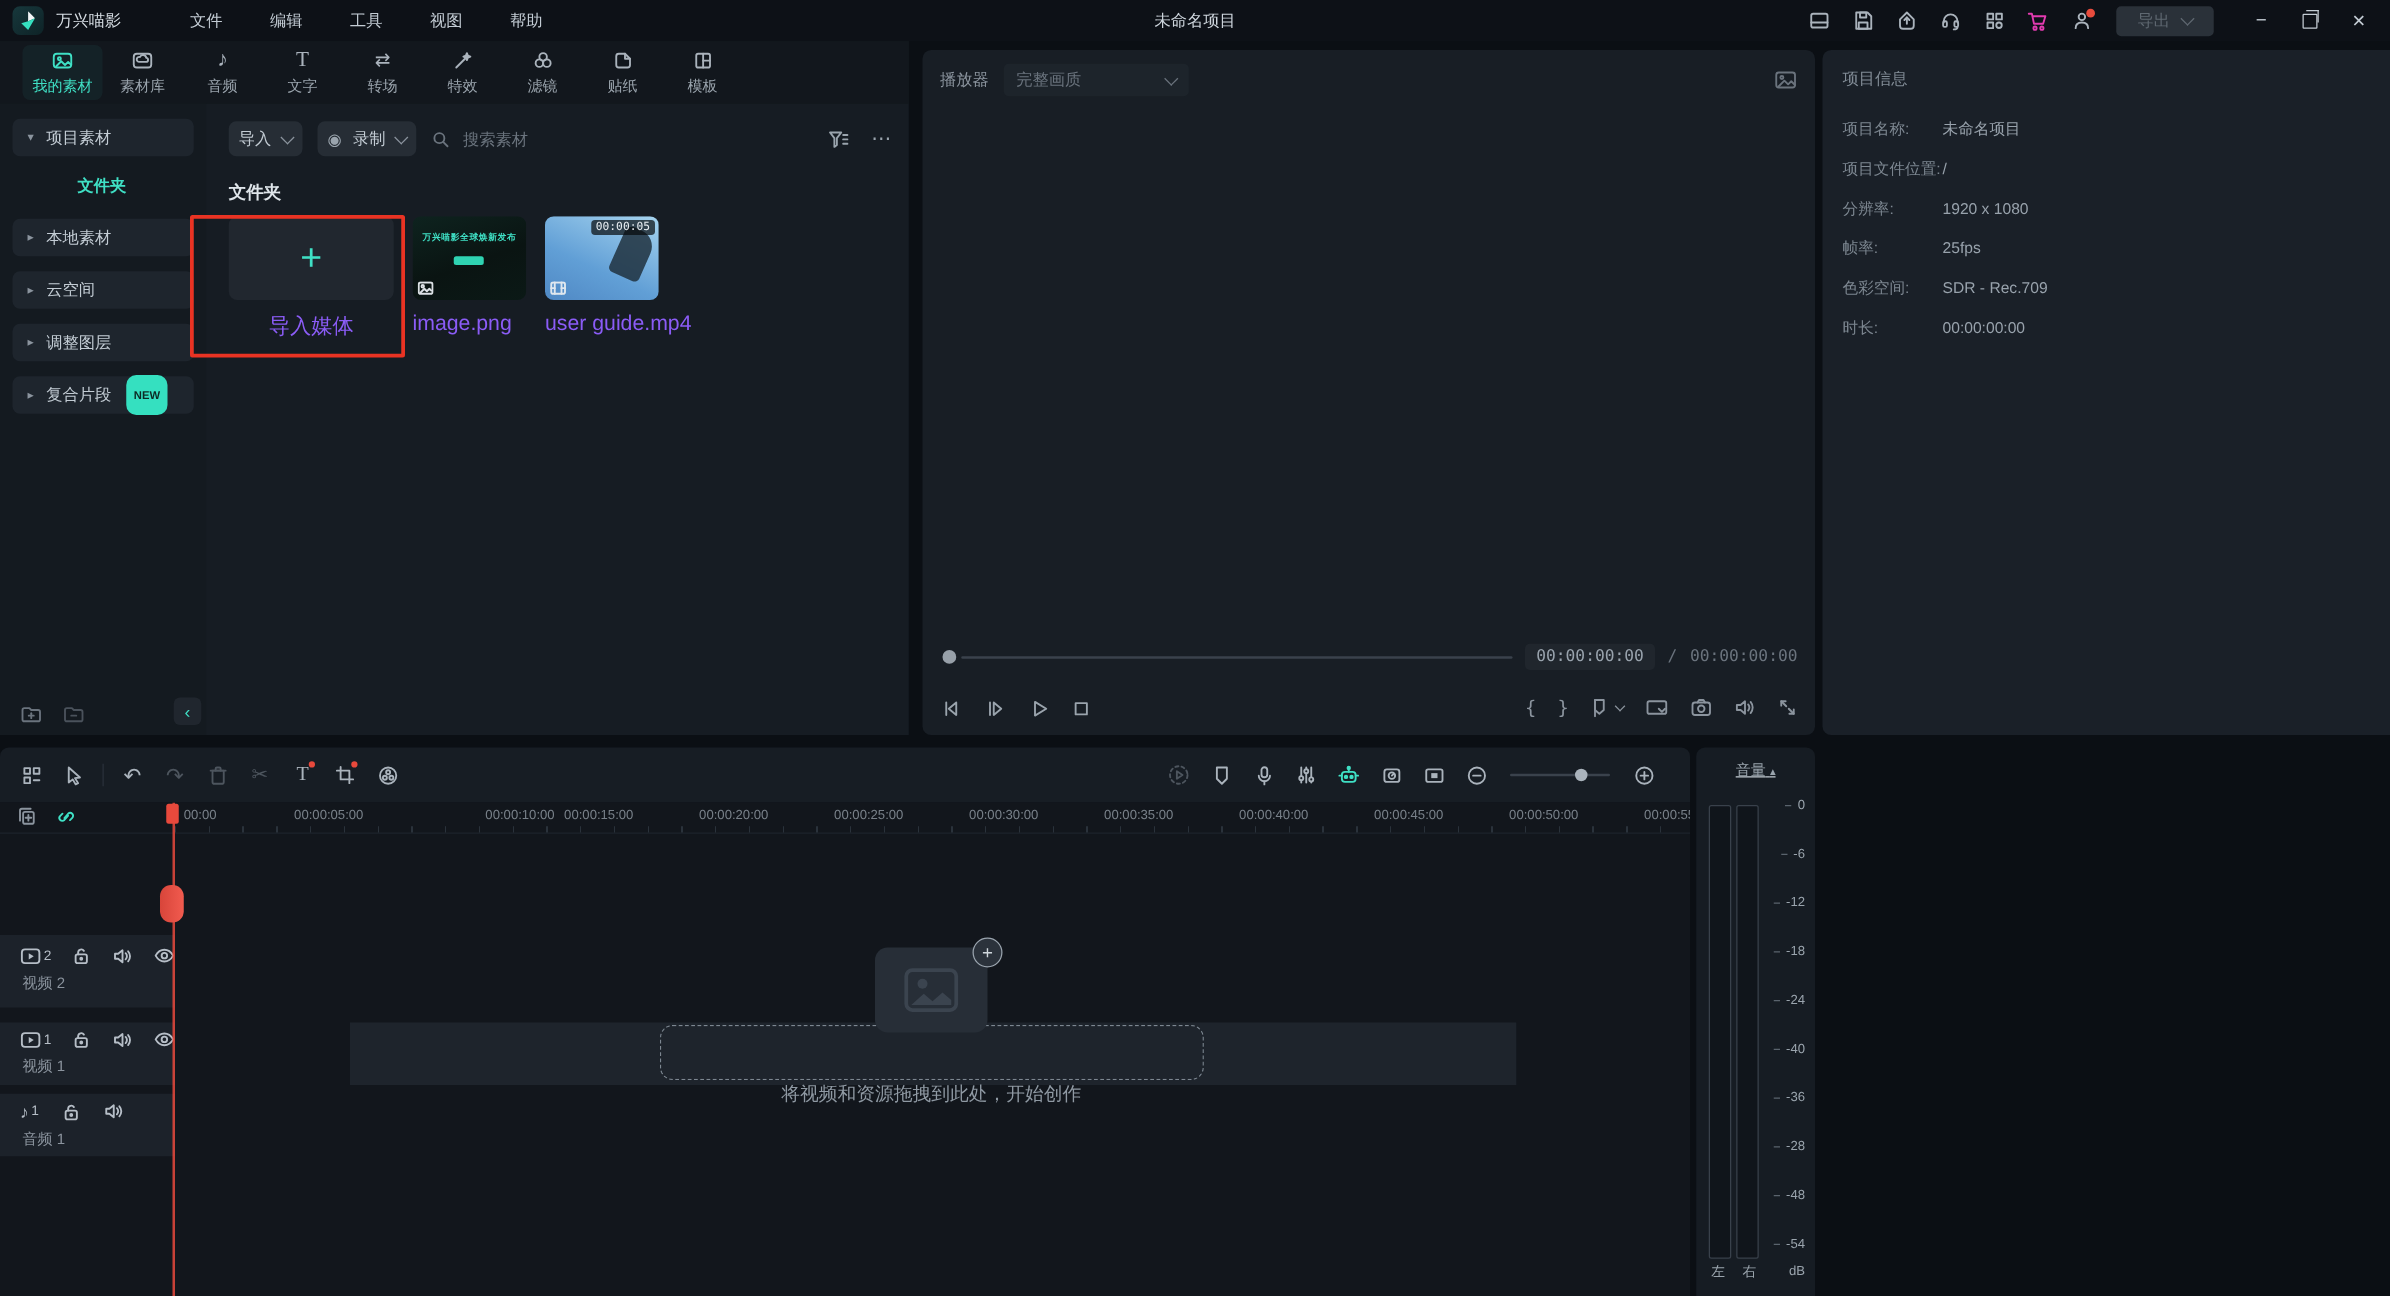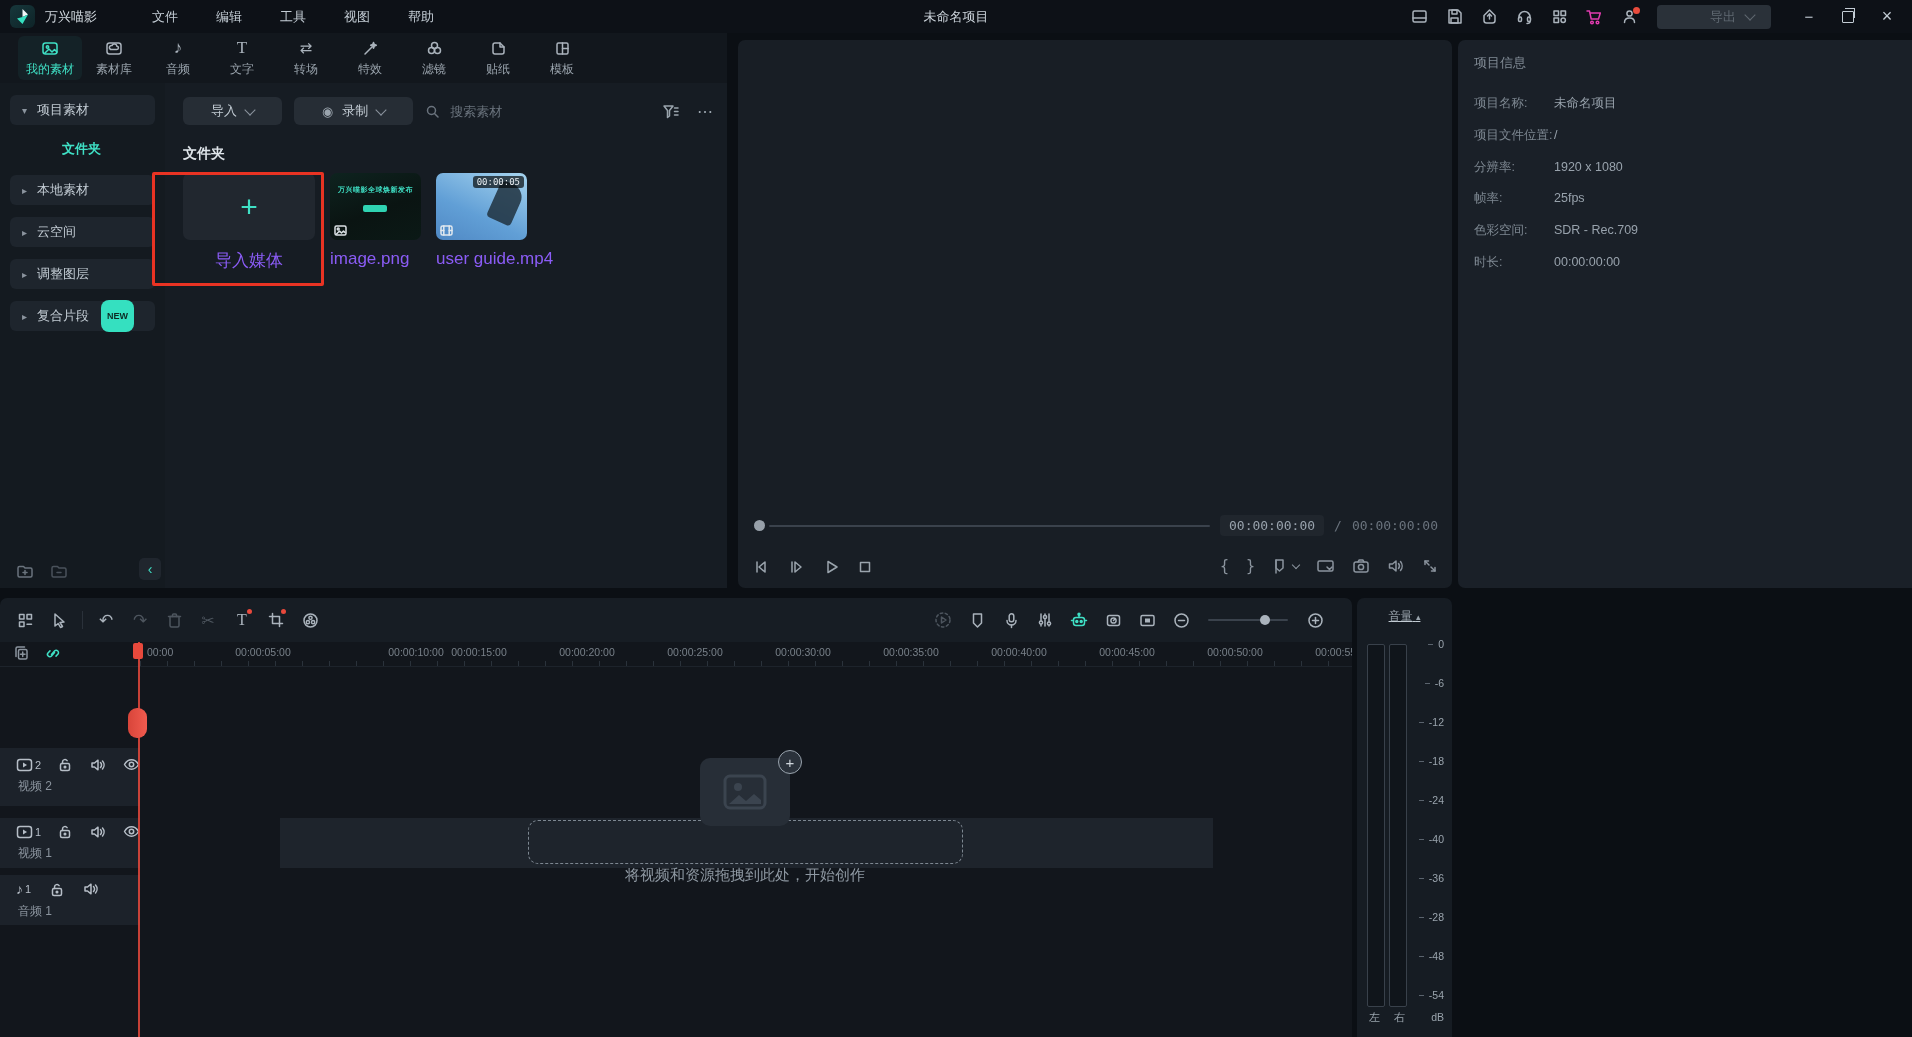--- a/index.html
+++ b/index.html
@@ -10,42 +10,42 @@
   .sic svg{stroke:currentColor;fill:none;stroke-width:1.5;stroke-linecap:round;stroke-linejoin:round;}
   .chev{width:7px;height:7px;border-right:1.5px solid currentColor;border-bottom:1.5px solid currentColor;transform:rotate(45deg);margin-top:-3px;display:inline-block;}
   
   .titlebar{left:0;top:0;width:1912px;height:33px;background:#0d1117;display:flex;align-items:center;}
   .logo{width:25px;height:23px;border-radius:6px;background:linear-gradient(140deg,#17383c,#0e2327);margin:0 10px 0 10px;display:flex;align-items:center;justify-content:center;}
   .appname{font-size:13px;color:#d6dde3;margin-right:36px;}
   .menu{font-size:13px;color:#c3ccd4;padding:0 19px;cursor:default;}
   .wintitle{position:absolute;left:0;right:0;text-align:center;font-size:13px;color:#cdd5dc;pointer-events:none;}
   .tb-right{position:absolute;right:0;top:0;height:33px;display:flex;align-items:center;gap:9px;padding-right:10px;}
   .tb-ic{width:26px;height:26px;display:flex;align-items:center;justify-content:center;color:#aab3bc;}
-  .export-btn{width:78px;height:24px;background:#2a3139;border-radius:4px;display:flex;align-items:center;justify-content:center;gap:10px;color:#5f6871;font-size:13px;margin:0 14px 0 6px;padding-left:36px;}
+  .export-btn{width:78px;height:24px;background:#2a3139;border-radius:4px;display:flex;align-items:center;justify-content:center;gap:10px;color:#5f6871;font-size:13px;margin:0 14px 0 6px;}
   .win-btn{width:30px;height:26px;display:flex;align-items:center;justify-content:center;color:#c3ccd4;font-size:15px;}
   .max-box{width:10px;height:10px;border:1.3px solid #c3ccd4;border-radius:1px;position:relative;}
   .max-box:before{content:"";position:absolute;left:2px;top:-4px;width:9px;height:9px;border-top:1.3px solid #c3ccd4;border-right:1.3px solid #c3ccd4;}
   
   .media{left:0;top:33px;width:727px;height:555px;background:#161c23;}
   .tabbar{height:50px;display:flex;align-items:stretch;padding-left:18px;background:#12171d;}
   .tab{width:64px;display:flex;flex-direction:column;align-items:center;justify-content:center;gap:3px;color:#9aa4ad;font-size:12px;border-radius:6px;margin:3px 0;}
   .tab .ticn{height:20px;display:flex;align-items:center;color:#aab3bc;font-size:16px;}
   .tab.active{color:#3fe0c5;background:rgba(63,224,197,0.06);}
   .tab.active .ticn{color:#3fe0c5;}
   .media-body{display:flex;height:505px;}
   .sidebar{width:165px;background:#141a20;position:relative;flex:none;}
   .sb-group{margin:12px 10px 0 10px;height:30px;border-radius:6px;background:#1e252d;display:flex;align-items:center;gap:10px;padding:0 12px;font-size:13px;color:#c3ccd4;}
   .sb-group .tri{color:#8b949e;font-size:10px;}
   .sb-sub{margin:10px 10px 0 10px;height:28px;display:flex;align-items:center;padding-left:52px;font-size:13px;color:#3fe0c5;font-weight:bold;}
   .sb-bottom{position:absolute;left:0;bottom:8px;width:100%;display:flex;align-items:center;color:#6a737d;}
   .sb-bottom .fico{margin-left:16px;}
   .collapse-tab{position:absolute;right:4px;bottom:0;width:22px;height:22px;border-radius:5px;background:#20262e;color:#3fe0c5;display:flex;align-items:center;justify-content:center;font-size:14px;}
   .mcontent{flex:1;position:relative;}
   .mtoolbar{display:flex;align-items:center;padding:14px 14px 0 18px;gap:12px;}
-  .pill{background:#262d35;border-radius:6px;height:28px;display:inline-flex;align-items:center;gap:9px;padding:0 28px;color:#c3ccd4;font-size:13px;}
+  .pill{background:#262d35;border-radius:6px;height:28px;display:inline-flex;align-items:center;gap:9px;padding:0 8px;color:#c3ccd4;font-size:13px;}
   .pill .chev{color:#8b949e;}
   .searchbox{display:flex;align-items:center;gap:8px;color:#6a737d;flex:1;}
   .searchbox input{background:transparent;border:none;outline:none;color:#9aa4ad;font-size:13px;width:120px;font-family:"Liberation Sans",sans-serif;}
   .searchbox input::placeholder{color:#6a737d;}
   .mt-right{display:flex;align-items:center;gap:18px;color:#9aa4ad;margin-left:auto;}
   .sect-title{font-size:14px;font-weight:bold;color:#dfe5ea;margin:20px 0 0 18px;}
   .cards{display:flex;gap:15px;padding:10px 0 0 18px;}
   .card{display:flex;flex-direction:column;gap:9px;}
   .tile{height:67px;border-radius:7px;position:relative;overflow:hidden;}
   .tile.import{width:132px;background:#21272f;display:flex;align-items:center;justify-content:center;color:#3fe0c5;font-size:30px;font-weight:300;}
@@ -395,20 +395,34 @@
           </div>
           <div class="clabel">user guide.mp4</div>
         </div>
       </div>
     </div>
   </div>
   <div class="abs redbox"></div>
 </div>
 
 <div class="abs player">
+  <div class="p-header">
+    <span class="p-title">播放器</span>
+    <div class="quality">
+      <span>完整画质</span>
+      <span class="chev"></span>
+    </div>
+    <span class="p-compare sic">
+        <svg width="19" height="16" viewBox="0 0 19 16">
+          <rect x="2" y="2" width="15" height="12" rx="2"></rect>
+          <circle cx="6.5" cy="6" r="1.2"></circle>
+          <path d="M4 13l4.5-4.5 3 3 2.5-2.5 3 3"></path>
+        </svg>
+      </span>
+  </div>
 
   <div class="seekrow">
     <span class="seek-dot"></span>
     <span class="seek-line"></span>
     <span class="tc-box">00:00:00:00</span>
     <span class="tc-total">/</span>
     <span class="tc-total">00:00:00:00</span>
   </div>
 
   <div class="transport">

